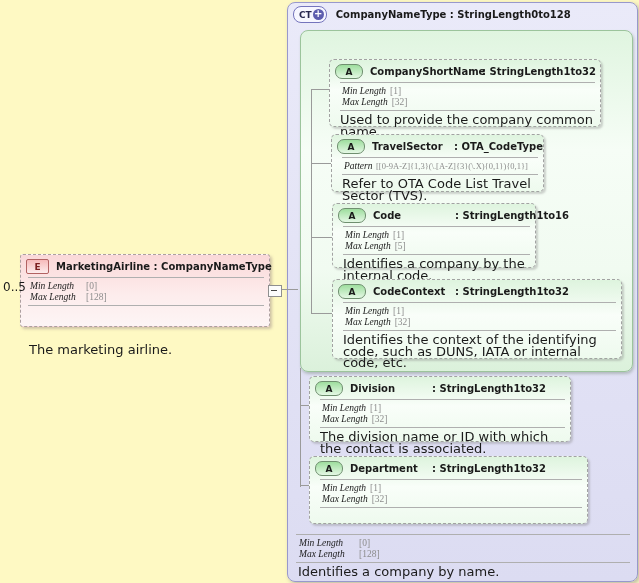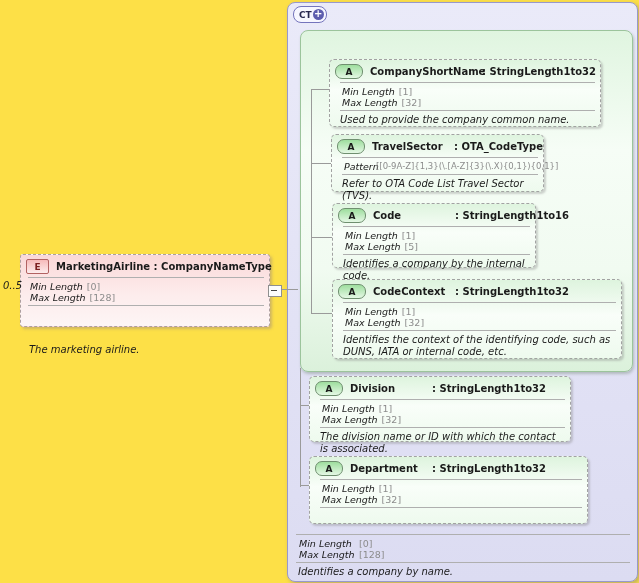--- a/index.html
+++ b/index.html
@@ -1,16 +1,16 @@
 <!DOCTYPE html>
 <html><head>
 <meta charset="utf-8">
 <style>
   html,body{margin:0;padding:0;background:#fff;}
-  .stage{position:relative;width:639px;height:583px;background:#fde047;
+  .stage{position:relative;width:639px;height:583px;background:#fef9c3;
          font-family:"DejaVu Sans","Liberation Sans",sans-serif;color:#1a1a1a;overflow:hidden;}
 
   
   .ct-panel{position:absolute;left:287px;top:2px;width:349px;height:578px;
     background:linear-gradient(180deg,#eaeaf9 0%,#e2e2f5 55%,#dcdcf2 100%);
     border:1px solid #9898cc;border-radius:8px;box-shadow:2px 2px 4px rgba(110,110,130,.45);}
   .ag-panel{position:absolute;left:12px;top:27px;width:331px;height:340px;
     background:linear-gradient(180deg,#e0f5e0 0%,#f6fdf6 35%,#f1fbf1 70%,#dbf1db 100%);
     border:1px solid #9cc49c;border-radius:8px;box-shadow:1px 2px 3px rgba(110,130,110,.4);}
 
@@ -37,59 +37,60 @@
     padding:0 2px 0 5px;color:#26264f;display:inline-flex;align-items:center;margin-right:9px;}
   .plus{width:11px;height:11px;border-radius:50%;background:#5d5dae;color:#fff;
     font-size:10px;line-height:10px;text-align:center;margin-left:1px;font-weight:bold;}
   .aname{font-weight:bold;font-size:10px;min-width:78px;margin-right:4px;white-space:nowrap;}
   .refname{min-width:52px;}
   .atype{font-weight:bold;font-size:10px;white-space:nowrap;}
   .btitle{font-weight:bold;font-size:10px;white-space:nowrap;}
 
   
   .sep{border-top:1px solid #afafaf;margin:1px 5px 1px 10px;height:0;}
-  .facets{padding:2px 16px 1px 12px;}
+  .facets{padding:2px 16px 1px 12px;font-family:Liberation Serif, serif;}
   .frow{display:flex;font-size:9.5px;line-height:11px;}
   .flabel{font-style:italic;min-width:44px;margin-right:4px;white-space:nowrap;}
   .fval{color:#8c8c8c;white-space:nowrap;}
   .frow.pattern .flabel{min-width:28px;}
   .frow.pattern .fval{font-size:8.5px;}
-  .desc{font-style:italic;font-size:10px;line-height:11.5px;padding:2px 6px 2px 10px;}
+  .desc{font-size:13px;line-height:11.5px;padding:2px 6px 2px 10px;}
 
   .elem-box .facets{padding-left:9px;}
   .elem-box .flabel{min-width:52px;}
   .elem-box .sep{margin-left:7px;}
   .elem-box .desc{padding-left:8px;margin-top:36px;}
 
   .ct-facets{position:absolute;left:6px;top:530px;width:337px;}
   .ct-facets .flabel{min-width:56px;}
   .ct-facets .facets{padding-left:5px;}
   .ct-facets .sep{margin:1px 1px 1px 2px;}
   .ct-facets .desc{padding-left:4px;}
 
-  .mult{position:absolute;left:3px;top:280px;font-style:italic;font-size:10px;}
+  .mult{position:absolute;left:3px;top:280px;font-size:12px;}
 
   
   .line{position:absolute;background:#9a9a9a;}
   .hline{height:1px;} .vline{width:1px;}
   .handle{position:absolute;left:268px;top:285px;width:12px;height:10px;
     border:1px solid #8f8f8f;background:#fcfcfc;z-index:5;}
   .handle::after{content:"";position:absolute;left:2px;top:4px;width:6px;height:1px;background:#444;}
 </style>
 </head>
 <body>
 
 <div class="stage">
 
   <div class="ct-panel">
     <div class="bhdr">
       <span class="badge ct-badge">
         <span>CT</span>
         <span class="plus">+</span>
       </span>
+      <span class="btitle">CompanyNameType : StringLength0to128</span>
     </div>
 
     <div class="ag-panel">
 
       <div class="line vline" style="left:10px;top:58px;height:224px;"></div>
       <div class="line hline" style="left:10px;top:58px;width:18px;"></div>
       <div class="line hline" style="left:10px;top:132px;width:20px;"></div>
       <div class="line hline" style="left:10px;top:206px;width:21px;"></div>
       <div class="line hline" style="left:10px;top:282px;width:21px;"></div>
 

